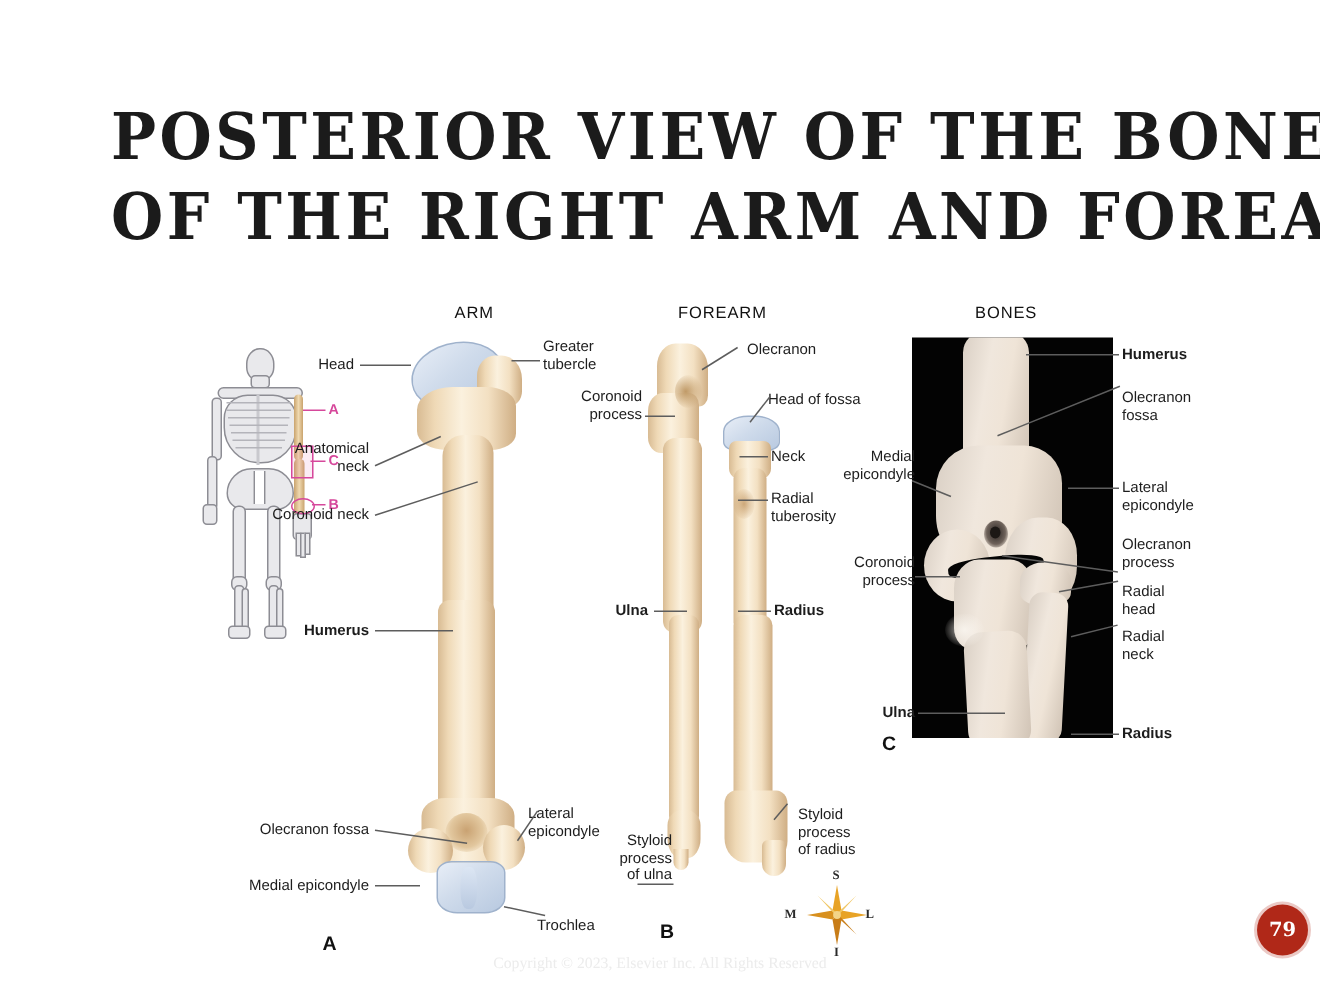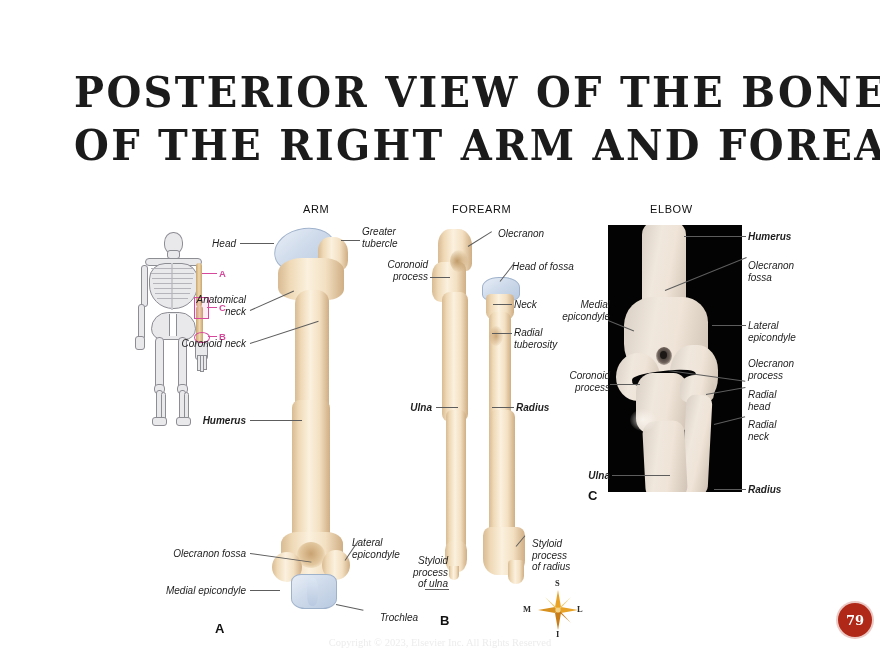--- a/index.html
+++ b/index.html
@@ -38,21 +38,20 @@
   }
 
   
   .lbl {
     position: absolute;
     font-family: "Liberation Sans", sans-serif;
     font-size: 10px;
     line-height: 11.5px;
     color: #1d1d1d;
     white-space: pre-line;
-    font-style: italic;
   }
   .lbl.bold { font-weight: bold; }
   .lbl.right { text-align: right; }
 
   .panel-head {
     position: absolute;
     font-size: 11px;
     font-weight: normal;
     color: #111;
     letter-spacing: 0.6px;
@@ -234,21 +233,21 @@
     <div class="marker-line" style="left:74px;top:75px;width:10px;"></div>
     <div class="marker-letter" style="left:86px;top:70px;">C</div>
 
     <div style="position:absolute;left:61px;top:100px;width:14px;height:9px;border:1px solid #d6489b;border-radius:50%;"></div>
     <div class="marker-line" style="left:75px;top:104px;width:9px;"></div>
     <div class="marker-letter" style="left:86px;top:99px;">B</div>
   </div>
 
   <div class="panel-head" style="left:303px;top:203px;">ARM</div>
   <div class="panel-head" style="left:452px;top:203px;">FOREARM</div>
-  <div class="panel-head" style="left:650px;top:203px;">ELBOW</div>
+  <div class="panel-head" style="left:650px;top:203px;">BONES</div>
 
   <div>
 
     <div class="cart" style="left:274px;top:228px;width:60px;height:42px;border-radius:58% 52% 42% 48%;transform:rotate(-7deg);"></div>
 
     <div class="bone" style="left:318px;top:237px;width:30px;height:34px;border-radius:40% 46% 30% 36%;"></div>
 
     <div class="bone" style="left:278px;top:258px;width:66px;height:42px;border-radius:36% 30% 26% 30%;"></div>
 
     <div class="bone" style="left:295px;top:290px;width:34px;height:130px;border-radius:14px 12px 8px 10px;"></div>
@@ -286,21 +285,21 @@
   <div class="lbl right" style="left:160px;top:548px;width:86px;">Olecranon fossa</div>
   <div class="leader" style="left:250px;top:553px;width:62px;transform:rotate(8deg);"></div>
 
   <div class="lbl right" style="left:150px;top:585px;width:96px;">Medial epicondyle</div>
   <div class="leader" style="left:250px;top:590px;width:30px;"></div>
 
   <div class="lbl" style="left:352px;top:537px;width:62px;">Lateral
 epicondyle</div>
   <div class="leader" style="left:345px;top:560px;width:24px;transform:rotate(-56deg);"></div>
 
-  <div class="lbl" style="left:380px;top:612px;width:50px;">Trochlea</div>
+  <div class="lbl" style="left:358px;top:612px;width:50px;">Trochlea</div>
   <div class="leader" style="left:336px;top:604px;width:28px;transform:rotate(12deg);"></div>
 
   <div class="panel-letter" style="left:215px;top:621px;">A</div>
 
   <div>
 
     <div class="bone" style="left:438px;top:229px;width:34px;height:42px;border-radius:36% 40% 18% 18%;"></div>
     <div class="bone" style="left:432px;top:262px;width:34px;height:40px;border-radius:30% 20% 22% 26%;"></div>
     <div class="bone" style="left:442px;top:292px;width:26px;height:130px;border-radius:8px;"></div>
     <div class="bone" style="left:446px;top:410px;width:20px;height:140px;border-radius:6px;"></div>

